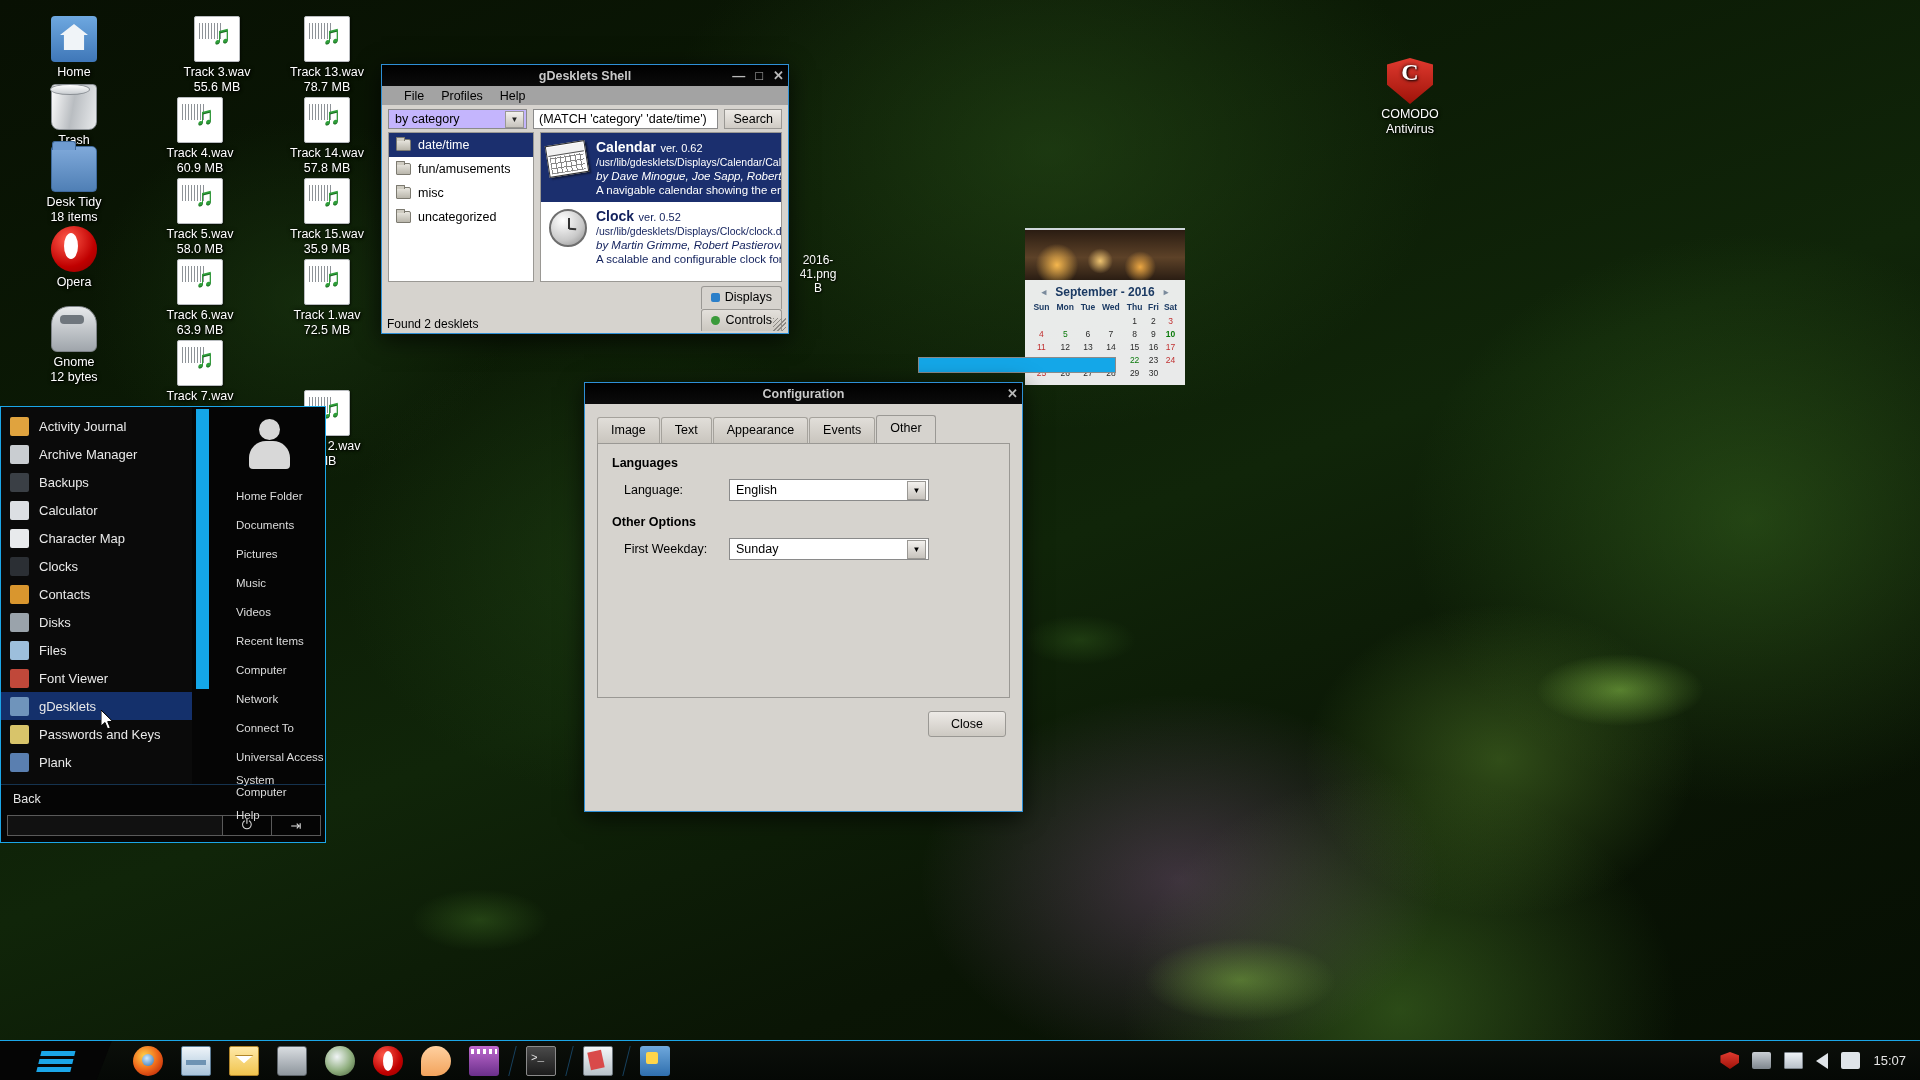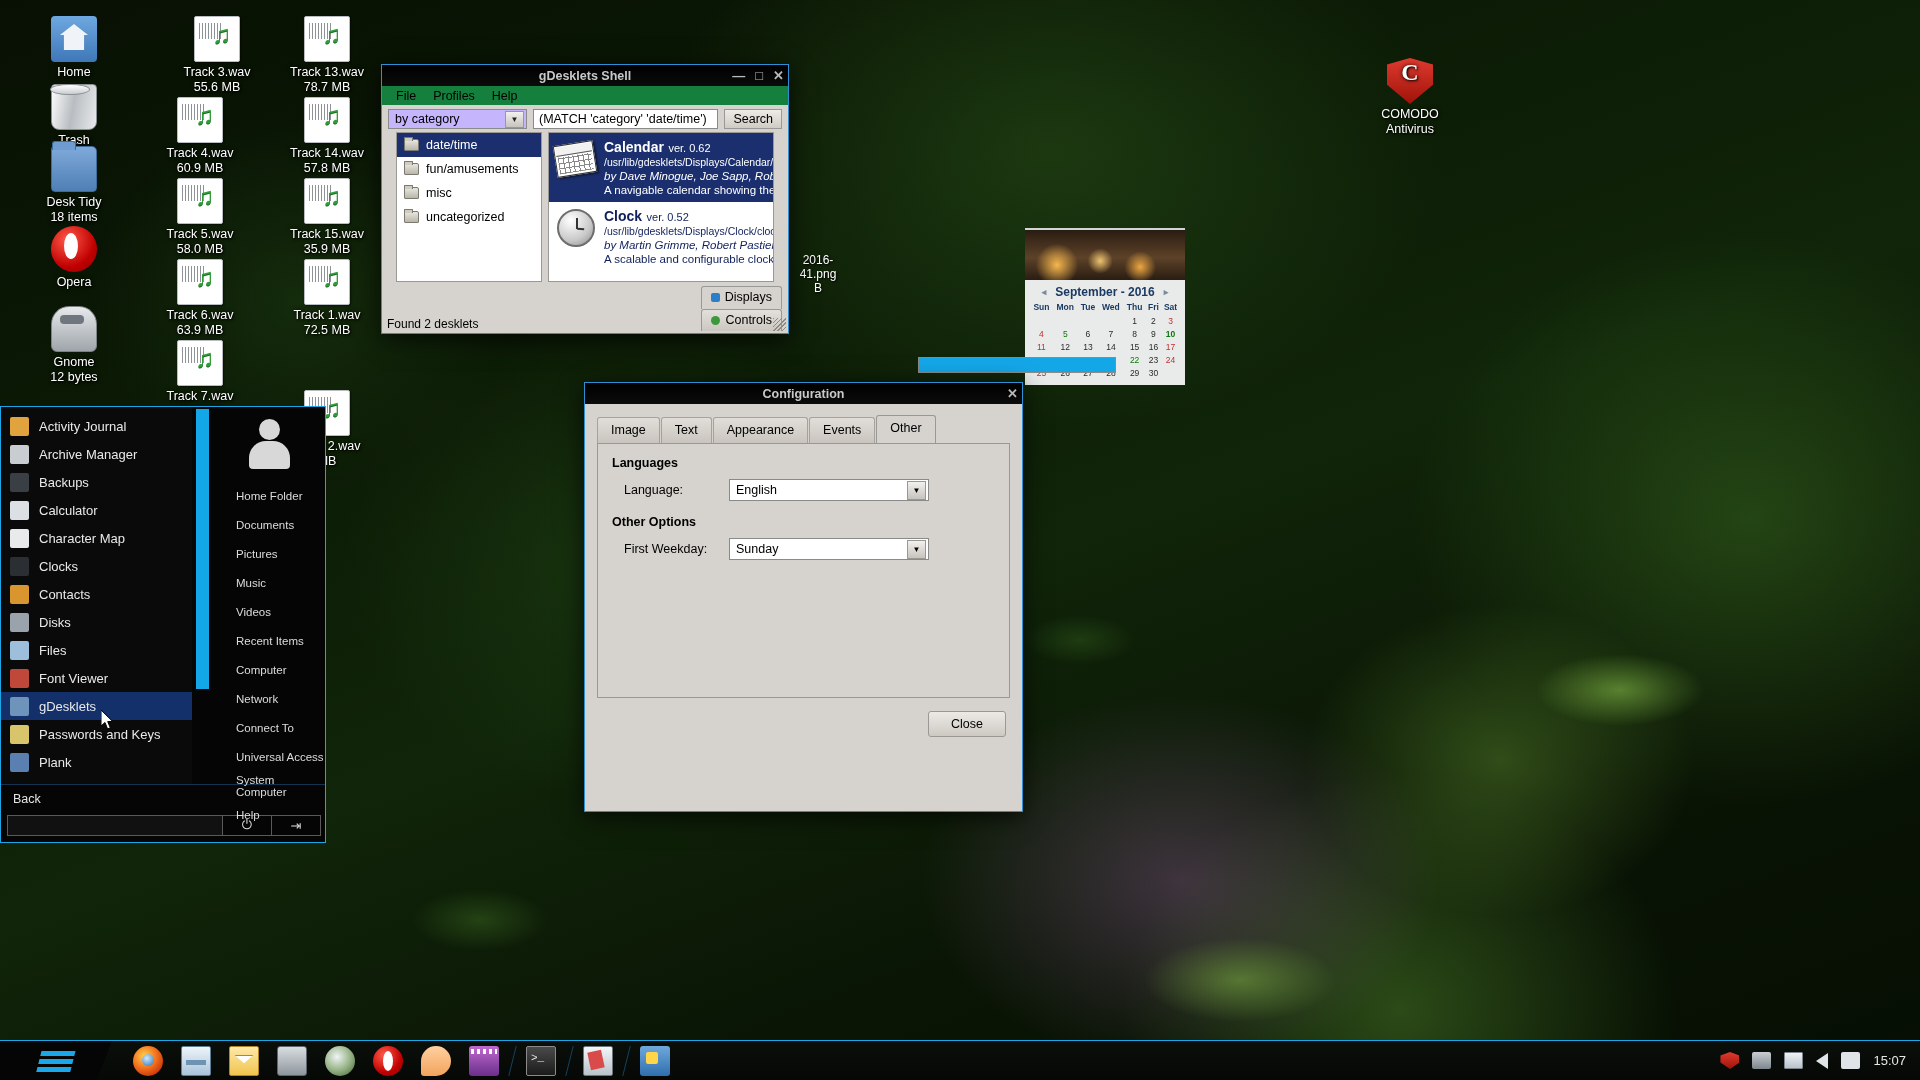--- a/index.html
+++ b/index.html
@@ -77,33 +77,33 @@
 
   
   .win { position:absolute; background:#d6d3ce; border:1px solid #2e8fd6; box-shadow:0 5px 22px rgba(0,0,0,.7); }
   .win-title { height:21px; background:linear-gradient(#000,#0b0b0b); color:#c9c9c9;
     font-size:12.5px; font-weight:bold; display:flex; align-items:center; justify-content:center; position:relative; }
   .win-btns { position:absolute; right:4px; top:0; height:21px; display:flex; align-items:center; gap:10px; color:#b9b9b9; font-size:13px;}
   .win-btns span{cursor:pointer;line-height:1;}
 
   
   #gdesklets { left:381px; top:64px; width:408px; height:270px; }
-  #gd-menubar { height:19px; background:#15803d; display:flex; align-items:center; padding-left:14px; gap:17px;
+  #gd-menubar { height:19px; background:#a3a3a3; display:flex; align-items:center; padding-left:22px; gap:17px;
     font-size:12.5px; color:#000; }
   #gd-toolbar { display:flex; align-items:center; gap:6px; padding:4px 6px 3px 6px; }
   .combo { background:#c4b5fd; border:1px solid #8a8a8a; height:20px; display:flex; align-items:center;
     padding:0 2px 0 6px; font-size:12.5px; position:relative; }
   .combo .arrow { margin-left:auto; width:19px; height:17px; background:linear-gradient(#f3f1ee,#c7c3bd);
     border:1px solid #9a9894; display:flex; align-items:center; justify-content:center; font-size:8px; color:#222;}
   #gd-cat-combo { width:146px; }
   #gd-search-entry { background:#fff; border:1px solid #8a8a8a; height:20px; width:195px; display:flex;
     align-items:center; padding-left:5px; font-size:12.5px; }
   #gd-search-btn { background:linear-gradient(#eeebe7,#cfcbc4); border:1px solid #9a9894; height:20px;
     padding:0 8px; font-size:12.5px; display:flex; align-items:center; }
-  #gd-body { display:flex; gap:6px; padding:0 14px; height:150px; }
+  #gd-body { display:flex; gap:6px; padding:0 6px; height:150px; }
   #gd-cats { width:146px; background:#fff; border:1px solid #9a9894; overflow:hidden; }
   .cat-row { height:24px; display:flex; align-items:center; gap:7px; padding-left:7px; font-size:12.5px; color:#000;}
   .cat-row.sel { background:#1b2f6e; color:#fff; }
   .cat-folder { width:15px; height:12px; background:linear-gradient(#e8e6df,#b9b6ab); border:1px solid #7c7a70;
     border-radius:1px 2px 1px 1px; position:relative; flex:0 0 auto;}
   .cat-folder::before{content:"";position:absolute;left:-1px;top:-3px;width:7px;height:3px;background:#cfccc2;
     border:1px solid #7c7a70;border-bottom:none;border-radius:1px 1px 0 0;}
   #gd-list { flex:1; background:#fff; border:1px solid #9a9894; overflow:hidden; position:relative; }
   .desklet-row { display:flex; gap:7px; padding:5px 6px; overflow:hidden; }
   .desklet-row.sel { background:#1b2f6e; }

